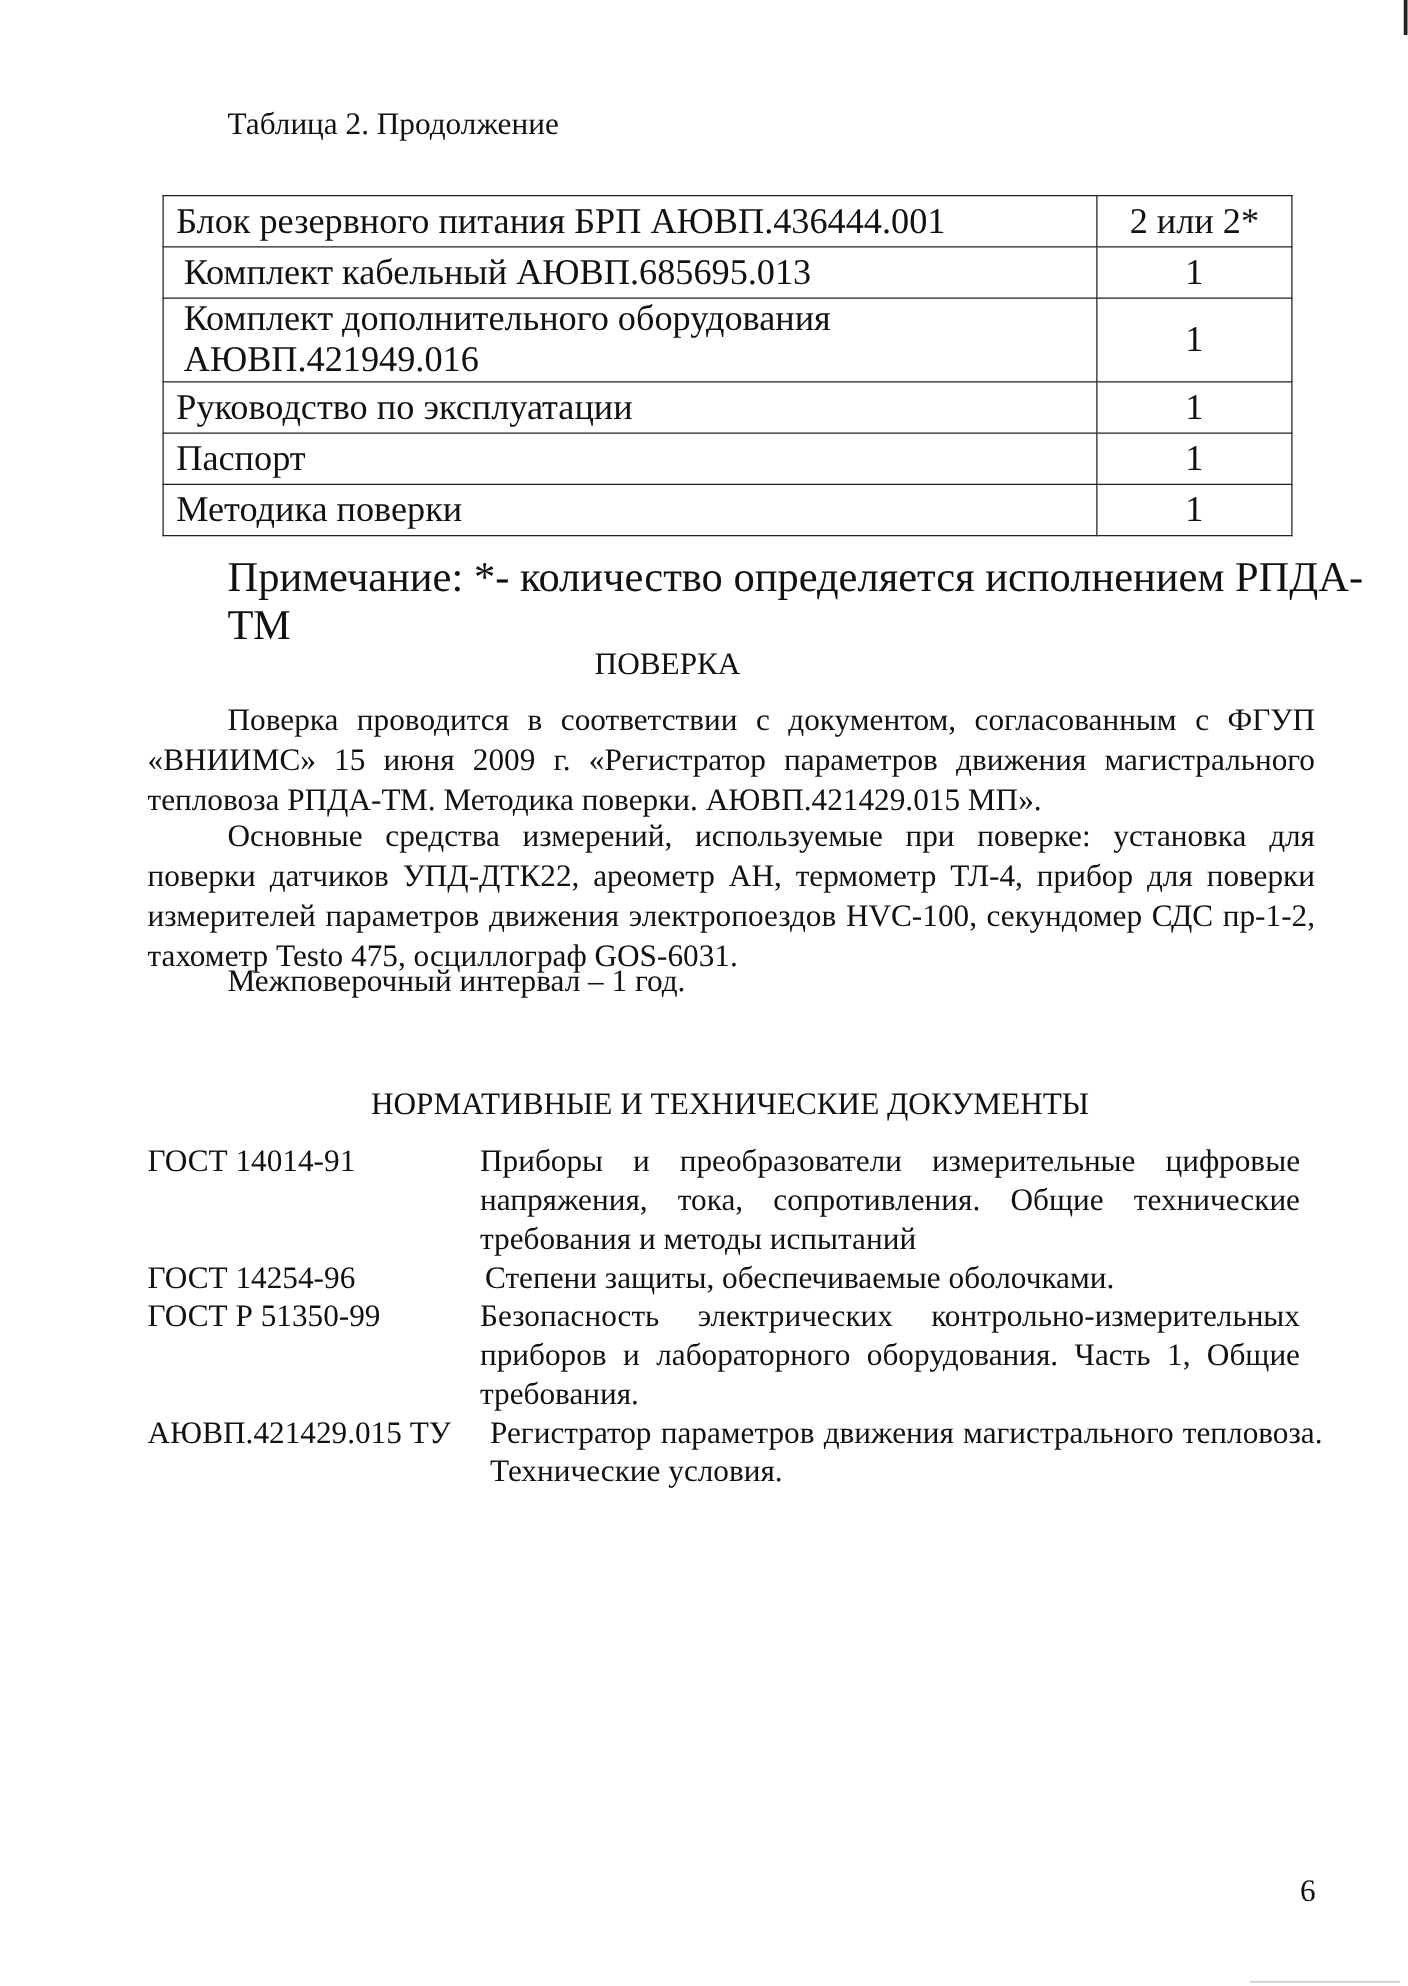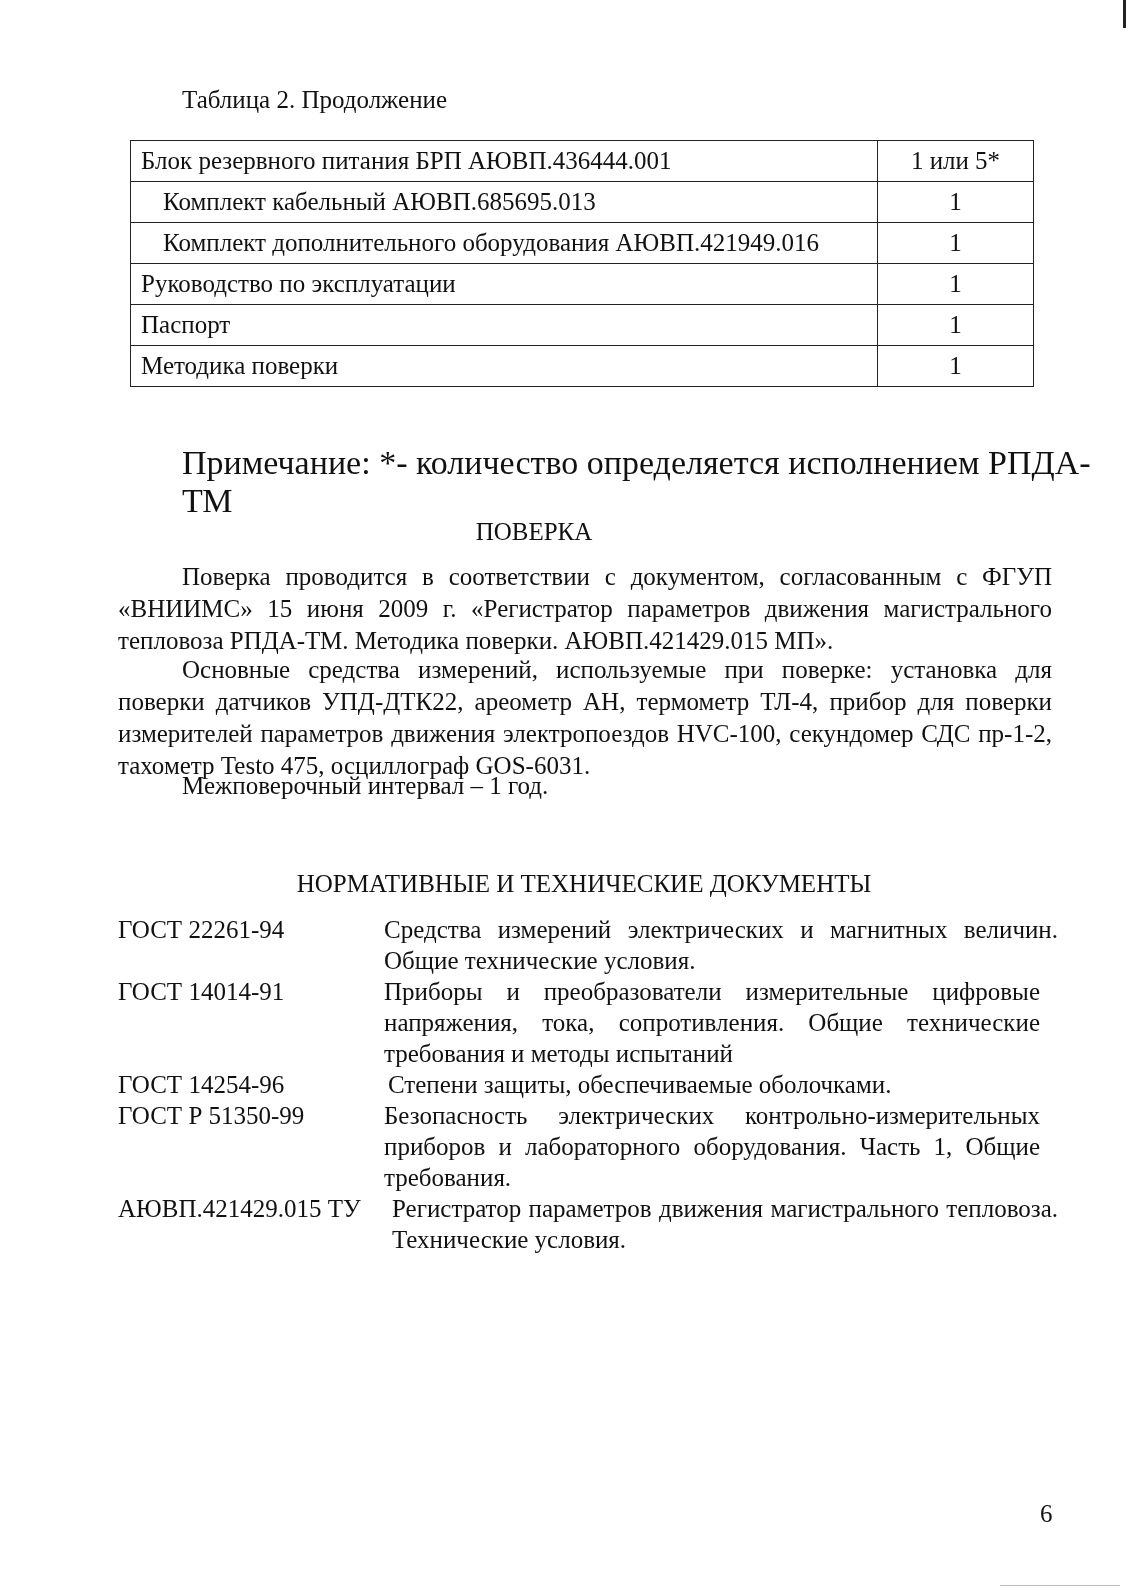--- a/index.html
+++ b/index.html
@@ -4,26 +4,26 @@
 <style>
   html, body { margin: 0; padding: 0; background: #ffffff; }
   body {
     width: 1126px; height: 1589px; position: relative; overflow: hidden;
     font-family: "Liberation Serif", "DejaVu Serif", serif;
     color: #111; font-size: 25px;
   }
   .edge-mark { position: absolute; right: 0; top: 0; width: 3px; height: 28px; background: #222; }
   .caption { position: absolute; left: 182px; top: 86px; font-size: 25px; }
   table.spec {
-    position: absolute; left: 130px; top: 140px; width: 904px;
-    border-collapse: collapse; font-size: 25px;
+    position: absolute; left: 130px; top: 156px; width: 904px;
+    border-collapse: collapse; font-size: 29px;
   }
   table.spec td { border: 1.5px solid #222; height: 40px; padding: 0 10px; vertical-align: middle; }
   table.spec td.qty { width: 135px; text-align: center; }
-  table.spec td.name.indent { padding-left: 32px; }
+  table.spec td.name.indent { padding-left: 16px; }
   .note { position: absolute; left: 182px; top: 444px; font-size: 34px; }
   .h-center { position: absolute; left: 0; width: 1068px; text-align: center; font-size: 25px; }
   .para {
     position: absolute; left: 118px; width: 934px; text-align: justify;
     line-height: 32px; font-size: 25px; text-indent: 64px; margin: 0;
   }
   .docs { position: absolute; left: 118px; top: 914px; width: 940px; font-size: 25px; line-height: 31px; }
   .doc-row { display: flex; }
   .doc-code { width: 266px; flex: 0 0 266px; white-space: nowrap; }
   .doc-title { flex: 1; text-align: justify; }
@@ -35,21 +35,21 @@
 <body>
 
 <div class="edge-mark"></div>
 
 <div class="caption">Таблица 2. Продолжение</div>
 
 <table class="spec">
   <tbody>
     <tr>
       <td class="name">Блок резервного питания БРП АЮВП.436444.001</td>
-      <td class="qty">1 или 5*</td>
+      <td class="qty">2 или 2*</td>
     </tr>
     <tr>
       <td class="name indent">Комплект кабельный АЮВП.685695.013</td>
       <td class="qty">1</td>
     </tr>
     <tr>
       <td class="name indent">Комплект дополнительного оборудования АЮВП.421949.016</td>
       <td class="qty">1</td>
     </tr>
     <tr>
@@ -72,24 +72,20 @@
 <div class="h-center" style="top:518px;">ПОВЕРКА</div>
 
 <p class="para" style="top:561px;">Поверка проводится в соответствии с документом, согласованным с ФГУП «ВНИИМС» 15 июня 2009 г. «Регистратор параметров движения магистрального тепловоза   РПДА-ТМ. Методика поверки. АЮВП.421429.015 МП».</p>
 <p class="para" style="top:654px;">Основные средства измерений, используемые при поверке: установка для поверки датчиков УПД-ДТК22, ареометр АН, термометр ТЛ-4, прибор для поверки измерителей параметров движения электропоездов HVC-100, секундомер СДС пр-1-2, тахометр Testo 475, осциллограф GOS-6031.</p>
 <p class="para" style="top:770px;">Межповерочный интервал – 1 год.</p>
 
 <div class="h-center" style="top:870px; left:50px;">НОРМАТИВНЫЕ И ТЕХНИЧЕСКИЕ ДОКУМЕНТЫ</div>
 
 <div class="docs">
   <div class="doc-row">
-    <div class="doc-code">ГОСТ 22261-94</div>
-    <div class="doc-title">Средства измерений электрических и магнитных величин. Общие технические условия.</div>
-  </div>
-  <div class="doc-row">
     <div class="doc-code">ГОСТ 14014-91</div>
     <div class="doc-title" style="padding-right:18px;">Приборы и преобразователи измерительные цифровые напряжения, тока, сопротивления. Общие технические требования и методы испытаний</div>
   </div>
   <div class="doc-row">
     <div class="doc-code" style="flex-basis:270px;width:270px;">ГОСТ 14254-96</div>
     <div class="doc-title">Степени защиты, обеспечиваемые оболочками.</div>
   </div>
   <div class="doc-row">
     <div class="doc-code">ГОСТ Р 51350-99</div>
     <div class="doc-title" style="padding-right:18px;">Безопасность электрических контрольно-измерительных приборов и лабораторного оборудования. Часть 1, Общие требования.</div>

